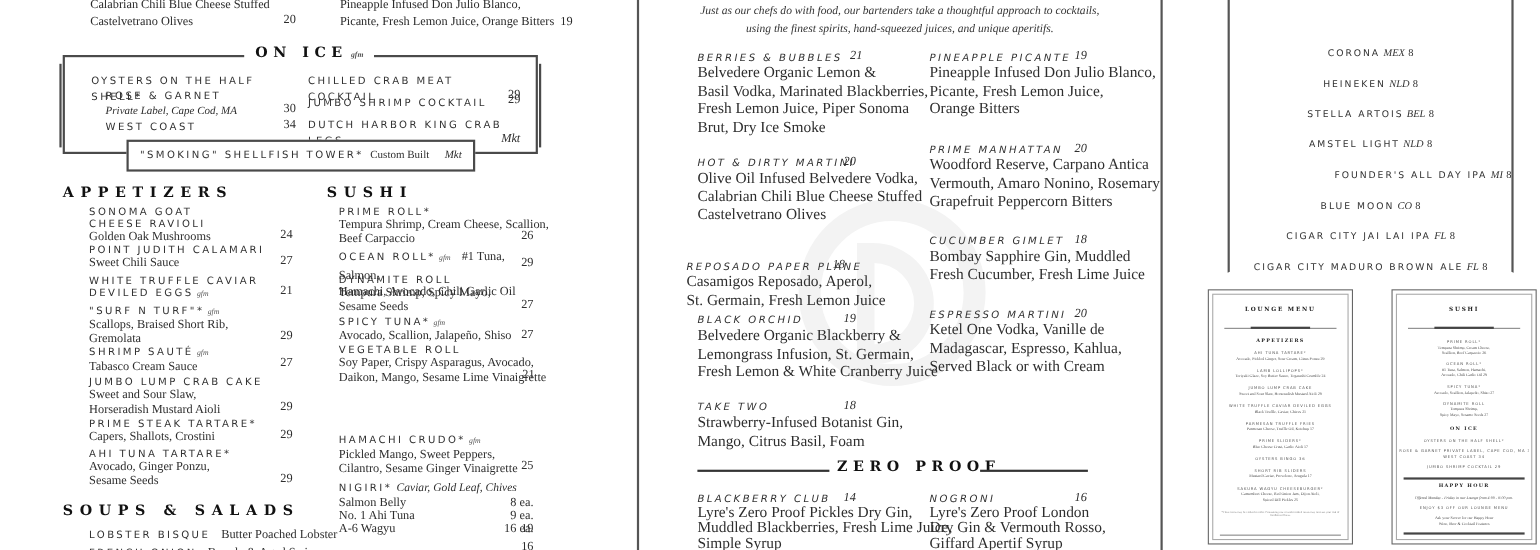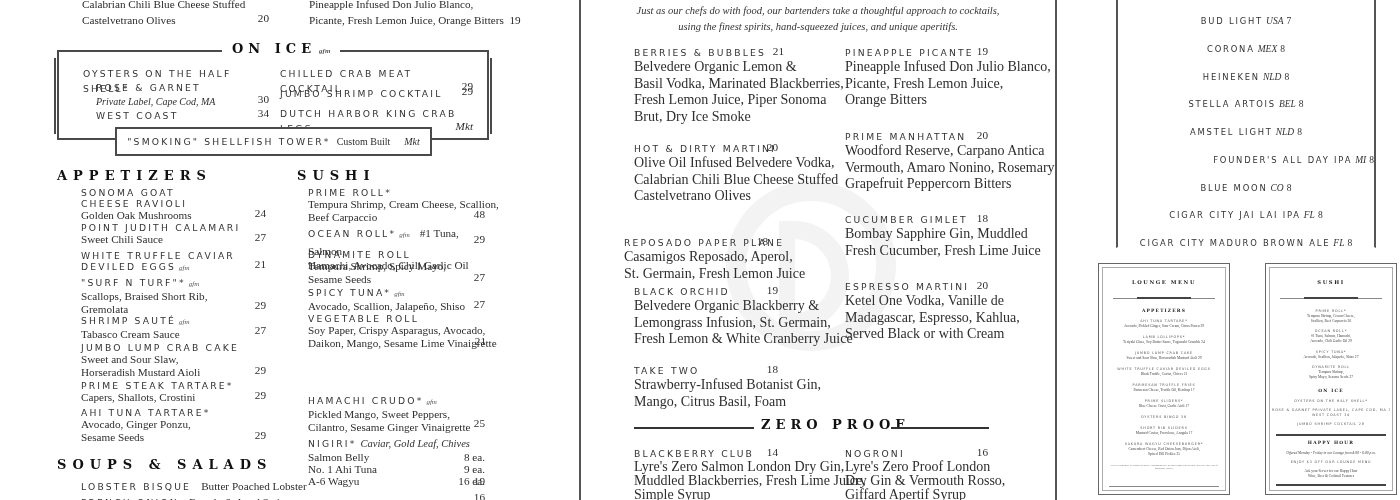--- a/index.html
+++ b/index.html
@@ -31,21 +31,21 @@
 
   .p1-col { position: absolute; }
   .item { position: relative; }
   .item .caps { display: block; line-height: 11px; }
   .item .desc { display: block; }
 
   
   #panel2 { position: absolute; left: 579px; top: -4px; width: 478px; height: 508px; border-left: 2px solid #555; border-right: 2px solid #555; }
   .intro { position: absolute; left: 0; right: 0; text-align: center; font-style: italic; font-size: 10.5px; color: #333; line-height: 15px; }
   .cocktail { position: absolute; width: 150px; }
-  .cocktail .hdr { position: relative; height: 14px; }
+  .cocktail .hdr { position: relative; height: 14px; font-style: italic; }
   .cocktail .hdr .caps { position: absolute; left: 0; top: 2px; white-space: nowrap; }
   .cocktail .hdr .price { top: 0; }
   .cocktail .desc { line-height: 16.5px; font-size: 14px; white-space: nowrap; }
   .watermark { position: absolute; left: 145px; top: 185px; width: 170px; height: 170px; border-radius: 50%; border: 20px solid #f3f3f3; }
   .watermark-d { position: absolute; left: 198px; top: 225px; width: 70px; height: 110px; border: 18px solid #f3f3f3; border-left-width: 16px; border-radius: 0 55px 55px 0; }
   .zp-line { position: absolute; height: 1.5px; background: #333; top: 431px; }
   .zp-title { position: absolute; top: 421px; left: 180px; font-family: "DejaVu Serif", serif; font-weight: bold; letter-spacing: 5px; font-size: 13px; color: #111; }
 
   
   #panel3 { position: absolute; left: 1116px; top: -4px; width: 260px; height: 252px; border-left: 2px solid #555; border-right: 2px solid #555; border-bottom: 1px solid #fff; }
@@ -147,21 +147,21 @@
       <span class="price" style="top:22px;">29</span>
     </div>
   </div>
 
   <div class="section-title" style="left:297px;top:168px;">SUSHI</div>
   <div class="p1-col" style="left:308px;top:187px;width:177px;">
     <div class="item" style="height:36px;">
       <span class="caps">PRIME ROLL*</span>
       <span class="desc" style="white-space:nowrap;">Tempura Shrimp, Cream Cheese, Scallion,</span>
       <span class="desc">Beef Carpaccio</span>
-      <span class="price" style="top:21px;">48</span>
+      <span class="price" style="top:21px;">26</span>
     </div>
     <div class="item" style="height:26px;">
       <span class="caps" style="display:inline;"><span>OCEAN ROLL*</span><span class="gf">gfm</span></span>
       <span class="desc" style="display:inline;margin-left:6px;">#1 Tuna, Salmon,</span>
       <span class="desc" style="white-space:nowrap;">Hamachi, Avocado, Chili Garlic Oil</span>
       <span class="price" style="top:10px;">29</span>
     </div>
     <div class="item" style="height:38px;">
       <span class="caps">DYNAMITE ROLL</span>
       <span class="desc">Tempura Shrimp, Spicy Mayo,</span>
@@ -299,37 +299,36 @@
 
   <div class="zp-line" style="left:53px;width:120px;"></div>
   <div class="zp-title">ZERO PROOF</div>
   <div class="zp-line" style="left:310px;width:98px;"></div>
 
   <div class="cocktail" style="left:53px;top:450px;width:144px;">
     <div class="hdr">
         <span class="caps">BLACKBERRY CLUB</span>
         <span class="price">14</span>
       </div>
-    <div class="desc" style="line-height:14px;">Lyre's Zero Salmon London Dry Gin,</div>
+    <div class="desc" style="line-height:14px;">Lyre's Zero Proof Pickles Dry Gin,</div>
     <div class="desc" style="line-height:14px;">Muddled Blackberries, Fresh Lime Juice,</div>
     <div class="desc" style="line-height:14px;">Simple Syrup</div>
   </div>
   <div class="cocktail" style="left:264px;top:450px;width:143px;">
     <div class="hdr">
         <span class="caps">NOGRONI</span>
         <span class="price">16</span>
       </div>
     <div class="desc" style="line-height:14px;">Lyre's Zero Proof London</div>
     <div class="desc" style="line-height:14px;">Dry Gin &amp; Vermouth Rosso,</div>
     <div class="desc" style="line-height:14px;">Giffard Apertif Syrup</div>
   </div>
 </div>
 
 <div id="panel3">
-  <div class="beer" style="top:14px;"><span class="caps">BUD LIGHT</span><span class="origin">USA</span><span class="bp">7</span></div>
   <div class="beer" style="top:42px;"><span class="caps">CORONA</span><span class="origin">MEX</span><span class="bp">8</span></div>
   <div class="beer" style="top:70px;"><span class="caps">HEINEKEN</span><span class="origin">NLD</span><span class="bp">8</span></div>
   <div class="beer" style="top:97px;"><span class="caps">STELLA ARTOIS</span><span class="origin">BEL</span><span class="bp">8</span></div>
   <div class="beer" style="top:125px;"><span class="caps">AMSTEL LIGHT</span><span class="origin">NLD</span><span class="bp">8</span></div>
   <div class="beer" style="top:153px;text-align:right;"><span class="caps">FOUNDER'S ALL DAY IPA</span><span class="origin">MI</span><span class="bp">8</span></div>
   <div class="beer" style="top:181px;"><span class="caps">BLUE MOON</span><span class="origin">CO</span><span class="bp">8</span></div>
   <div class="beer" style="top:208px;"><span class="caps">CIGAR CITY JAI LAI IPA</span><span class="origin">FL</span><span class="bp">8</span></div>
   <div class="beer" style="top:236px;"><span class="caps">CIGAR CITY MADURO BROWN ALE</span><span class="origin">FL</span><span class="bp">8</span></div>
 </div>
 

